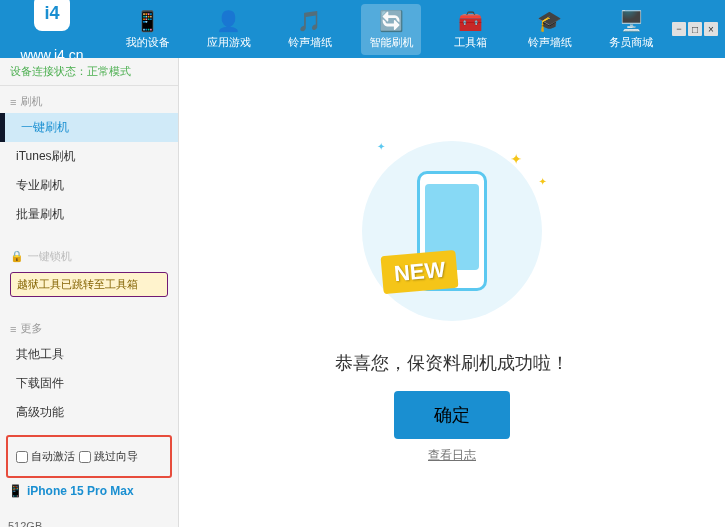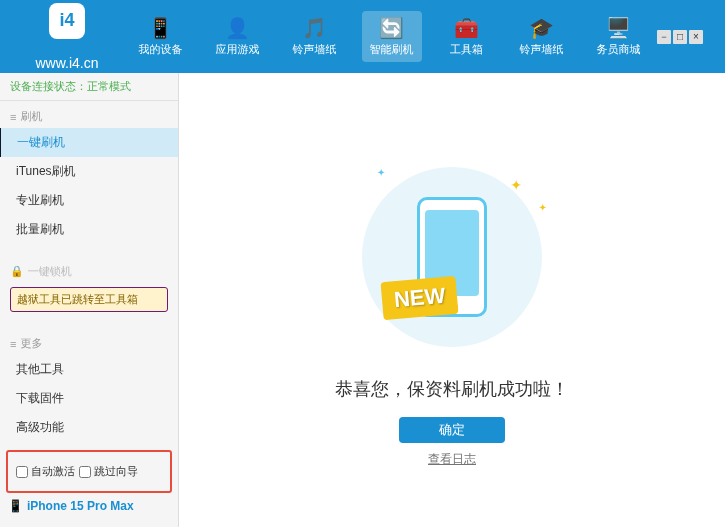--- a/index.html
+++ b/index.html
@@ -1,40 +1,40 @@
 <!DOCTYPE html>
 <html><head>
   <meta charset="utf-8">
   <style>
     * { margin: 0; padding: 0; box-sizing: border-box; }
     body { width: 725px; height: 527px; font-family: 'Microsoft YaHei', Arial, sans-serif; font-size: 12px; background: #f0f0f0; overflow: hidden; }
 
     
-    .header { background: #1a8fd1; height: 73px; display: flex; align-items: center; padding: 0 22px; }
+    .header { background: #1a8fd1; height: 58px; display: flex; align-items: center; padding: 0 7px; }
     .logo { width: 90px; display: flex; flex-direction: column; align-items: center; margin-right: 10px; }
     .logo-icon { width: 36px; height: 36px; background: #fff; border-radius: 8px; display: flex; align-items: center; justify-content: center; font-size: 18px; font-weight: bold; color: #1a8fd1; }
     .logo-text { color: #fff; font-size: 14px; margin-top: 16px; }
     .nav-items { display: flex; flex: 1; justify-content: space-around; }
     .nav-item { display: flex; flex-direction: column; align-items: center; color: #fff; cursor: pointer; padding: 5px 8px; border-radius: 4px; min-width: 56px; }
     .nav-item.active { background: rgba(255,255,255,0.25); }
     .nav-icon { font-size: 20px; margin-bottom: 2px; }
     .nav-label { font-size: 11px; white-space: nowrap; }
     .header-right { display: flex; gap: 8px; align-items: center; }
 
     
     .main { display: flex; height: 469px; }
 
     
     .sidebar { width: 179px; background: #f5f5f5; border-right: 1px solid #ddd; display: flex; flex-direction: column; }
     .sidebar-status { padding: 6px 10px; font-size: 11px; color: #333; border-bottom: 1px solid #e0e0e0; }
     .sidebar-status span { color: #4CAF50; }
     .sidebar-section { padding: 4px 0; }
     .sidebar-group-title { padding: 4px 10px; font-size: 11px; color: #999; display: flex; align-items: center; gap: 4px; }
     .sidebar-item { padding: 6px 16px; font-size: 12px; color: #333; cursor: pointer; display: flex; align-items: center; gap: 4px; }
-    .sidebar-item.active { background: #d0eaf8; color: #1a8fd1; border-left: 1px solid #0f172a; }
+    .sidebar-item.active { background: #d0eaf8; color: #1a8fd1; border-left: 5px solid #0f172a; }
     .sidebar-divider { height: 1px; background: #e0e0e0; margin: 4px 0; }
     .sidebar-warning { margin: 4px 10px; background: #fff3cd; border: 1px solid #701a75; border-radius: 3px; padding: 4px 6px; font-size: 11px; color: #856404; }
     .auto-row { display: flex; align-items: center; gap: 4px; padding: 12px 8px; border: 2px solid #e74c3c; border-radius: 3px; margin: 4px 6px; }
     .checkbox-label { display: flex; align-items: center; gap: 3px; font-size: 11px; color: #333; cursor: pointer; }
     .checkbox-label input { width: 12px; height: 12px; }
     .device-name { font-size: 12px; font-weight: bold; color: #1a8fd1; display: flex; align-items: center; gap: 4px; margin: 2px 8px; }
     .device-info { font-size: 11px; color: #666; padding-left: 8px; margin-top: 20px; }
 
     
     .content { flex: 1; background: #fff; display: flex; flex-direction: column; align-items: center; justify-content: center; position: relative; }
@@ -42,21 +42,21 @@
     .phone-circle { width: 180px; height: 180px; background: #e8f6fc; border-radius: 50%; display: flex; align-items: center; justify-content: center; position: relative; }
     .phone-body { width: 70px; height: 120px; background: #fff; border-radius: 10px; border: 3px solid #5bc8f0; position: relative; display: flex; flex-direction: column; align-items: center; }
     .phone-screen { width: 54px; height: 88px; background: #87d9f5; border-radius: 4px; margin-top: 10px; }
     .phone-home { width: 12px; height: 12px; border-radius: 50%; background: #5bc8f0; margin-top: 6px; }
     .new-badge { position: absolute; bottom: 30px; left: 20px; background: #f5c518; transform: rotate(-5deg); padding: 6px 12px; border-radius: 4px; }
     .new-text { font-size: 22px; font-weight: bold; color: #fff; text-shadow: 1px 1px 2px rgba(0,0,0,0.3); }
     .star { position: absolute; color: #f5c518; font-size: 14px; }
     .star1 { top: 30px; right: 40px; }
     .star2 { top: 50px; right: 20px; font-size: 10px; }
     .success-title { font-size: 18px; color: #333; margin-bottom: 16px; }
-    .success-btn { background: #1a8fd1; color: #ffffff; border: none; padding: 4px 40px; border-radius: 4px; font-size: 13px; cursor: pointer; margin-bottom: 8px; }
+    .success-btn { background: #1a8fd1; color: #000000; border: none; padding: 12px 40px; border-radius: 4px; font-size: 18px; cursor: pointer; margin-bottom: 8px; }
     .log-link { color: #737373; font-size: 12px; cursor: pointer; text-decoration: underline; }
 
     
     .win-controls { display: flex; gap: 2px; }
     .win-btn { width: 14px; height: 14px; border-radius: 1px; display: flex; align-items: center; justify-content: center; font-size: 10px; color: #333; cursor: pointer; background: #e0e0e0; }
   </style>
 </head>
 <body>
 
 <div class="header">

